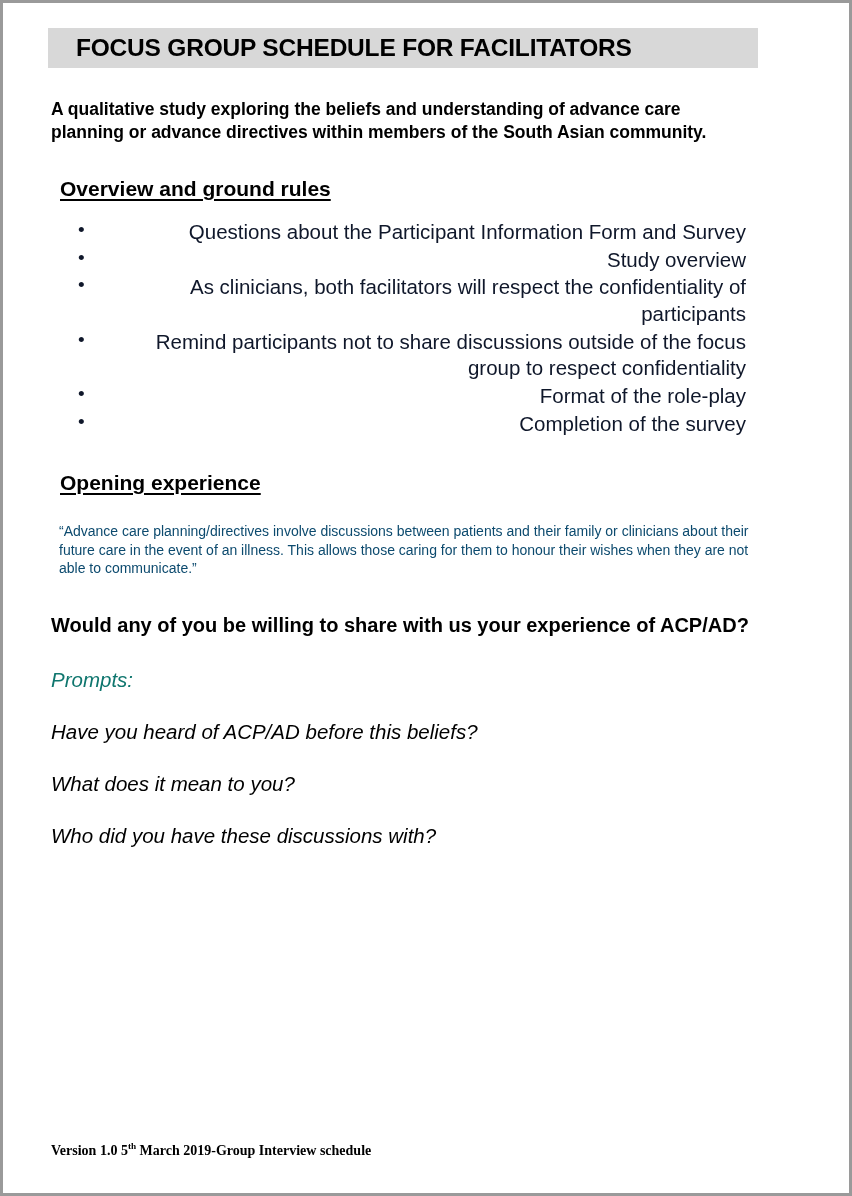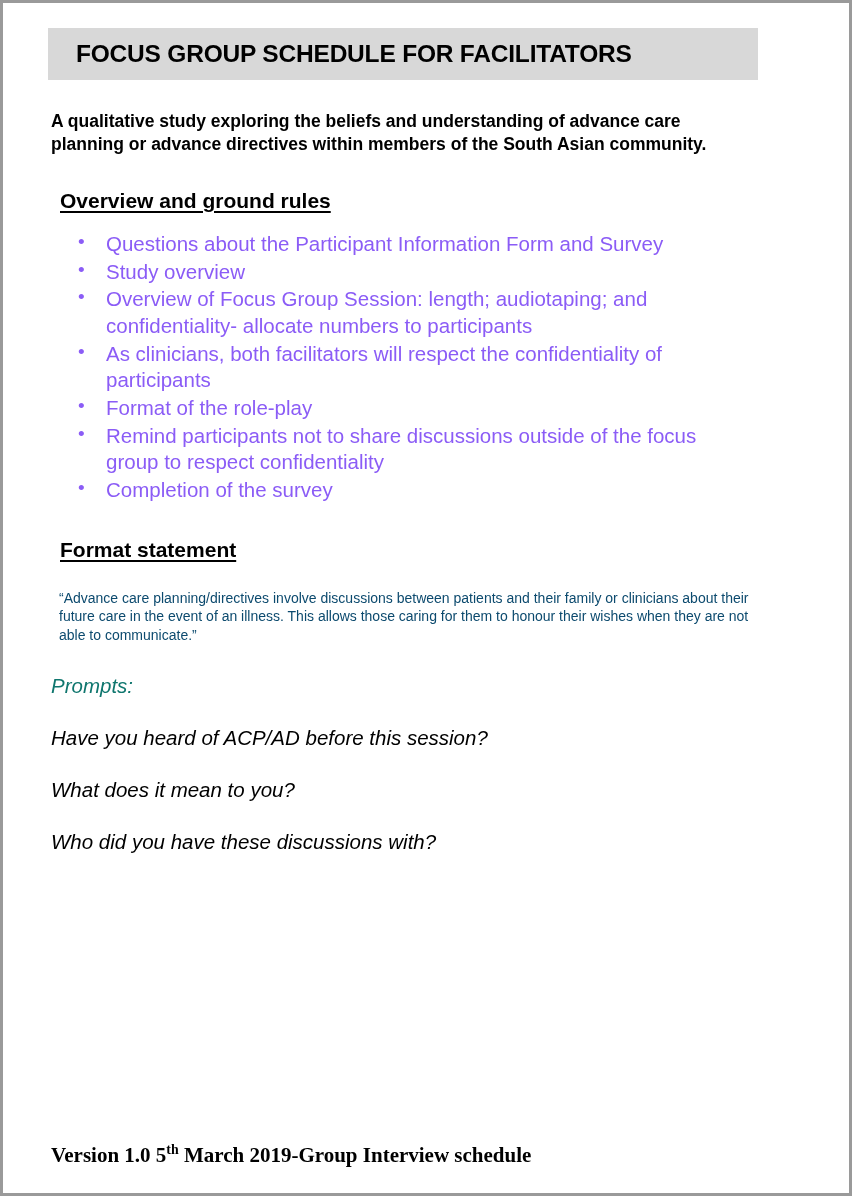--- a/index.html
+++ b/index.html
@@ -24,21 +24,21 @@
     position: absolute;
     left: 0; top: 0; right: 0; bottom: 0;
     background: #ffffff;
     padding: 22px 44px 0 45px;
     box-sizing: border-box;
   }
 
   
   .title-band {
     background: #d8d8d8;
-    height: 52px;
+    height: 40px;
     width: 710px;
     display: flex;
     align-items: center;
     padding-left: 28px;
     box-sizing: border-box;
     margin-top: 3px;
   }
   .title-band .title-text {
     font-size: 24.5px;
     font-weight: bold;
@@ -76,23 +76,24 @@
   
   ul.bullets {
     margin: 18px 0 0 0;
     padding-left: 58px;
     list-style: none;
   }
   ul.bullets li {
     position: relative;
     font-size: 20.5px;
     line-height: 1.30;
-    color: #8b5cf6;
+    color: #0f172a;
     margin-bottom: 1px;
     max-width: 640px;
+    text-align: right;
   }
   ul.bullets li::before {
     content: "\2022";
     position: absolute;
     left: -28px;
     top: -1px;
     font-size: 19px;
     line-height: 1.30;
   }
 
@@ -132,21 +133,21 @@
     color: #000000;
     white-space: pre-wrap;
   }
 
   
   .footer {
     position: absolute;
     left: 48px;
     top: 1140px;
     font-family: "Liberation Serif", serif;
-    font-size: 21px;
+    font-size: 14px;
     font-weight: bold;
     color: #000000;
     white-space: nowrap;
   }
   .footer sup {
     font-size: 0.66em;
     vertical-align: super;
     line-height: 0;
   }
 </style>
@@ -164,38 +165,38 @@
       <span class="ln">A qualitative study exploring the beliefs and understanding of advance care</span>
       <span class="ln">planning or advance directives within members of the South Asian community.</span>
     </div>
 
     <div>
       <div class="section-heading h-overview">Overview and ground rules</div>
 
       <ul class="bullets">
         <li>Questions about the Participant Information Form and Survey</li>
         <li>Study overview</li>
-        <li>Overview of Focus Group Session: length; audiotaping; and confidentiality- allocate numbers to participants</li>
         <li>As clinicians, both facilitators will respect the confidentiality of participants</li>
+        <li>Remind participants not to share discussions outside of the focus group to respect confidentiality</li>
         <li>Format of the role-play</li>
-        <li>Remind participants not to share discussions outside of the focus group to respect confidentiality</li>
         <li>Completion of the survey</li>
       </ul>
     </div>
 
     <div style="margin-top:34px;">
-      <div class="section-heading h-opening">Format statement</div>
+      <div class="section-heading h-opening">Opening experience</div>
 
       <div class="para quote-para">“Advance care planning/directives involve discussions between patients and their family or clinicians about their future care in the event of an illness. This allows those caring for them to honour their wishes when they are not able to communicate.”</div>
     </div>
 
+    <div class="bold-question">Would any of you be willing to share with us your experience of ACP/AD?</div>
 
     <div class="prompts-label">Prompts:</div>
 
-    <div class="prompt-line">Have you heard of ACP/AD before this session?</div>
+    <div class="prompt-line">Have you heard of ACP/AD before this beliefs?</div>
     <div class="prompt-line">What does it mean to you?</div>
     <div class="prompt-line">Who did you have these discussions with?</div>
 
   </div>
 
   <div class="footer">
     <span>Version 1.0 5</span><sup>th</sup><span> March 2019-Group Interview schedule</span>
   </div>
 </div>
 

